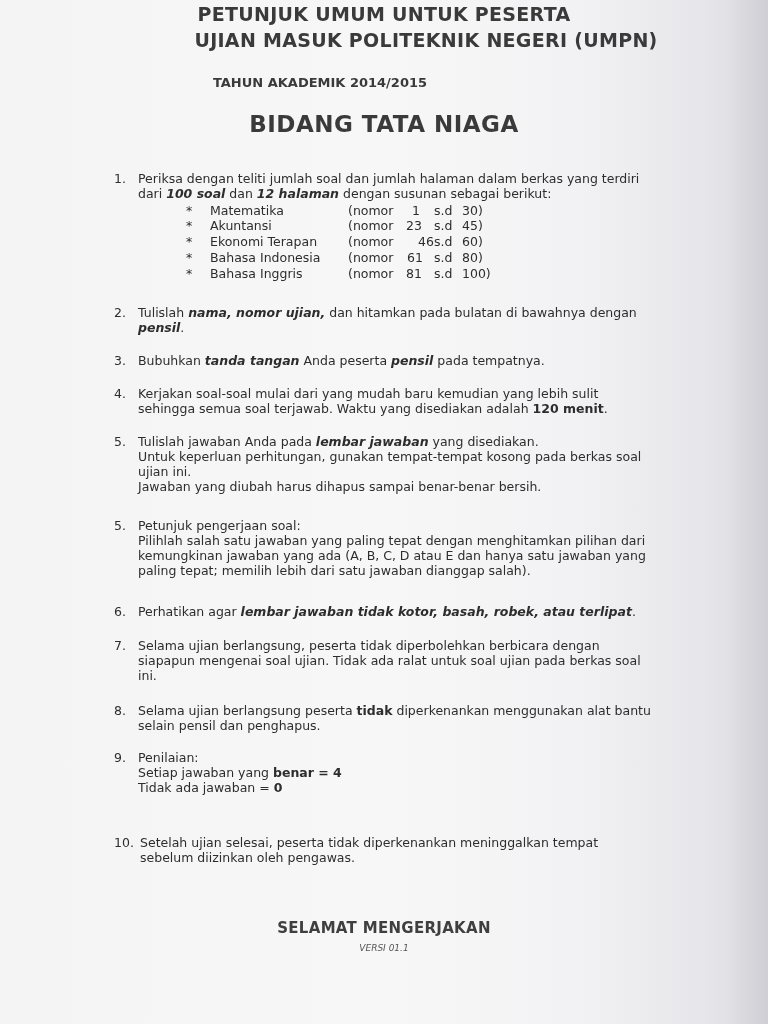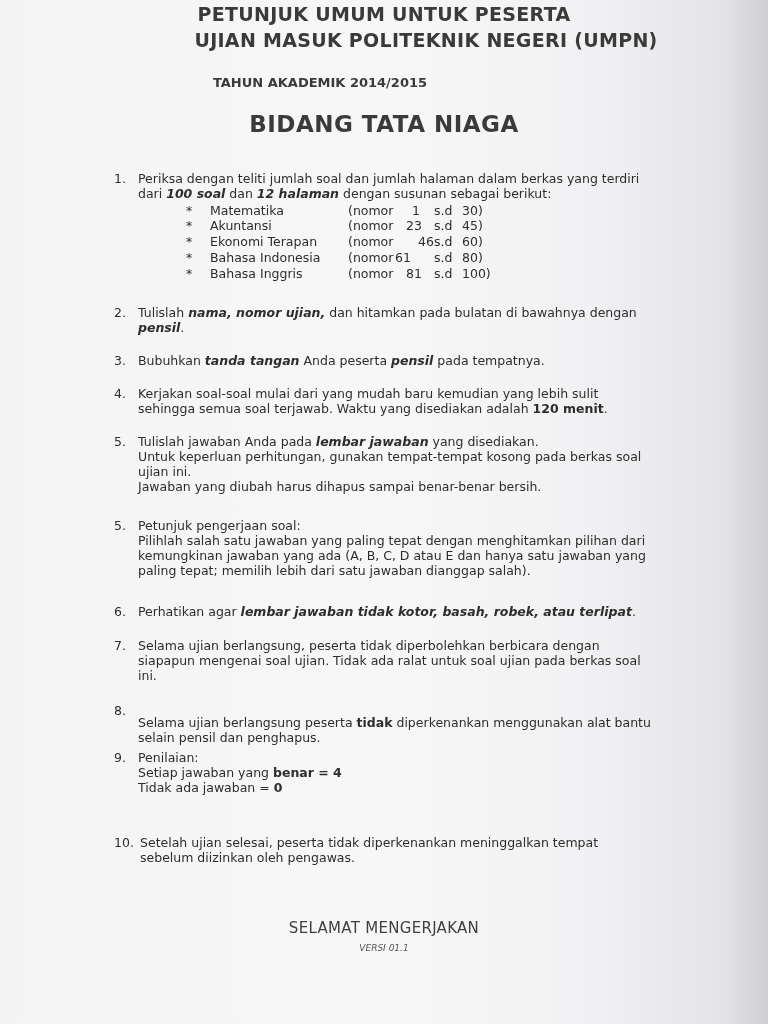--- a/index.html
+++ b/index.html
@@ -16,21 +16,21 @@
   .year { position:absolute; top:75px; width:640px; text-align:center; font-size:13px; font-weight:bold; color:#3a3a3a; }
   .field { position:absolute; top:111px; width:768px; text-align:center; font-size:23px; font-weight:bold; color:#3a3a3a; letter-spacing:0.5px; }
   .item { position:absolute; left:114px; width:560px; font-size:12.5px; line-height:15px; color:#2d2d2d; }
   .item .num { position:absolute; left:0; top:0; }
   .item .body { margin-left:24px; }
   .item.ten .body { margin-left:26px; }
   .item b.bi, .item .bi { font-weight:bold; font-style:italic; }
   .item .b { font-weight:bold; }
   .sub { position:absolute; left:186px; font-size:12.5px; line-height:15px; color:#2d2d2d; }
   .sub span { position:absolute; white-space:nowrap; }
-  .footer { position:absolute; top:919px; width:768px; text-align:center; font-size:15px; font-weight:normal; color:#3f3f3f; letter-spacing:0.3px; }
+  .footer { position:absolute; top:919px; width:768px; text-align:center; font-size:15px; font-weight:bold; color:#3f3f3f; letter-spacing:0.3px; }
   .version { position:absolute; top:943px; width:768px; text-align:center; font-size:9px; font-style:italic; color:#555; }
   .rightshade { position:absolute; right:0; top:0; width:40px; height:1024px; background:linear-gradient(90deg, rgba(210,210,215,0) 0%, rgba(200,200,206,0.6) 100%); }
 </style>
 </head>
 <body>
 
 <div class="page">
   <div class="rightshade"></div>
 
   <div class="hdr1">PETUNJUK UMUM UNTUK PESERTA</div>
@@ -66,21 +66,21 @@
     <span style="left:24px">Ekonomi Terapan</span>
     <span style="left:162px">(nomor</span>
     <span style="left:232px">46</span>
     <span style="left:248px">s.d</span>
     <span style="left:276px">60)</span>
   </div>
   <div class="sub" style="top:250px;">
     <span style="left:0">*</span>
     <span style="left:24px">Bahasa Indonesia</span>
     <span style="left:162px">(nomor</span>
-    <span style="left:209px">61</span>
+    <span style="left:221px">61</span>
     <span style="left:248px">s.d</span>
     <span style="left:276px">80)</span>
   </div>
   <div class="sub" style="top:266px;">
     <span style="left:0">*</span>
     <span style="left:24px">Bahasa Inggris</span>
     <span style="left:162px">(nomor</span>
     <span style="left:220px">81</span>
     <span style="left:248px">s.d</span>
     <span style="left:276px">100)</span>
@@ -131,21 +131,21 @@
     </div>
   </div>
 
   <div class="item" style="top:638px;">
     <span class="num">7.</span>
     <div class="body" style="width:520px;">Selama ujian berlangsung, peserta tidak diperbolehkan berbicara dengan siapapun mengenai soal  ujian. Tidak ada ralat untuk soal ujian pada berkas soal ini.</div>
   </div>
 
   <div class="item" style="top:703px;">
     <span class="num">8.</span>
-    <div class="body" style="width:520px;margin-top:12px;">
+    <div class="body" style="width:520px;">
       <span>Selama ujian berlangsung peserta </span><span class="b">tidak</span><span> diperkenankan menggunakan alat bantu selain pensil dan penghapus.</span>
     </div>
   </div>
 
   <div class="item" style="top:750px;">
     <span class="num">9.</span>
     <div class="body">
       <div>Penilaian:</div>
       <div><span>Setiap jawaban yang </span><span class="b">benar = 4</span></div>
       <div><span>Tidak ada jawaban = </span><span class="b">0</span></div>

